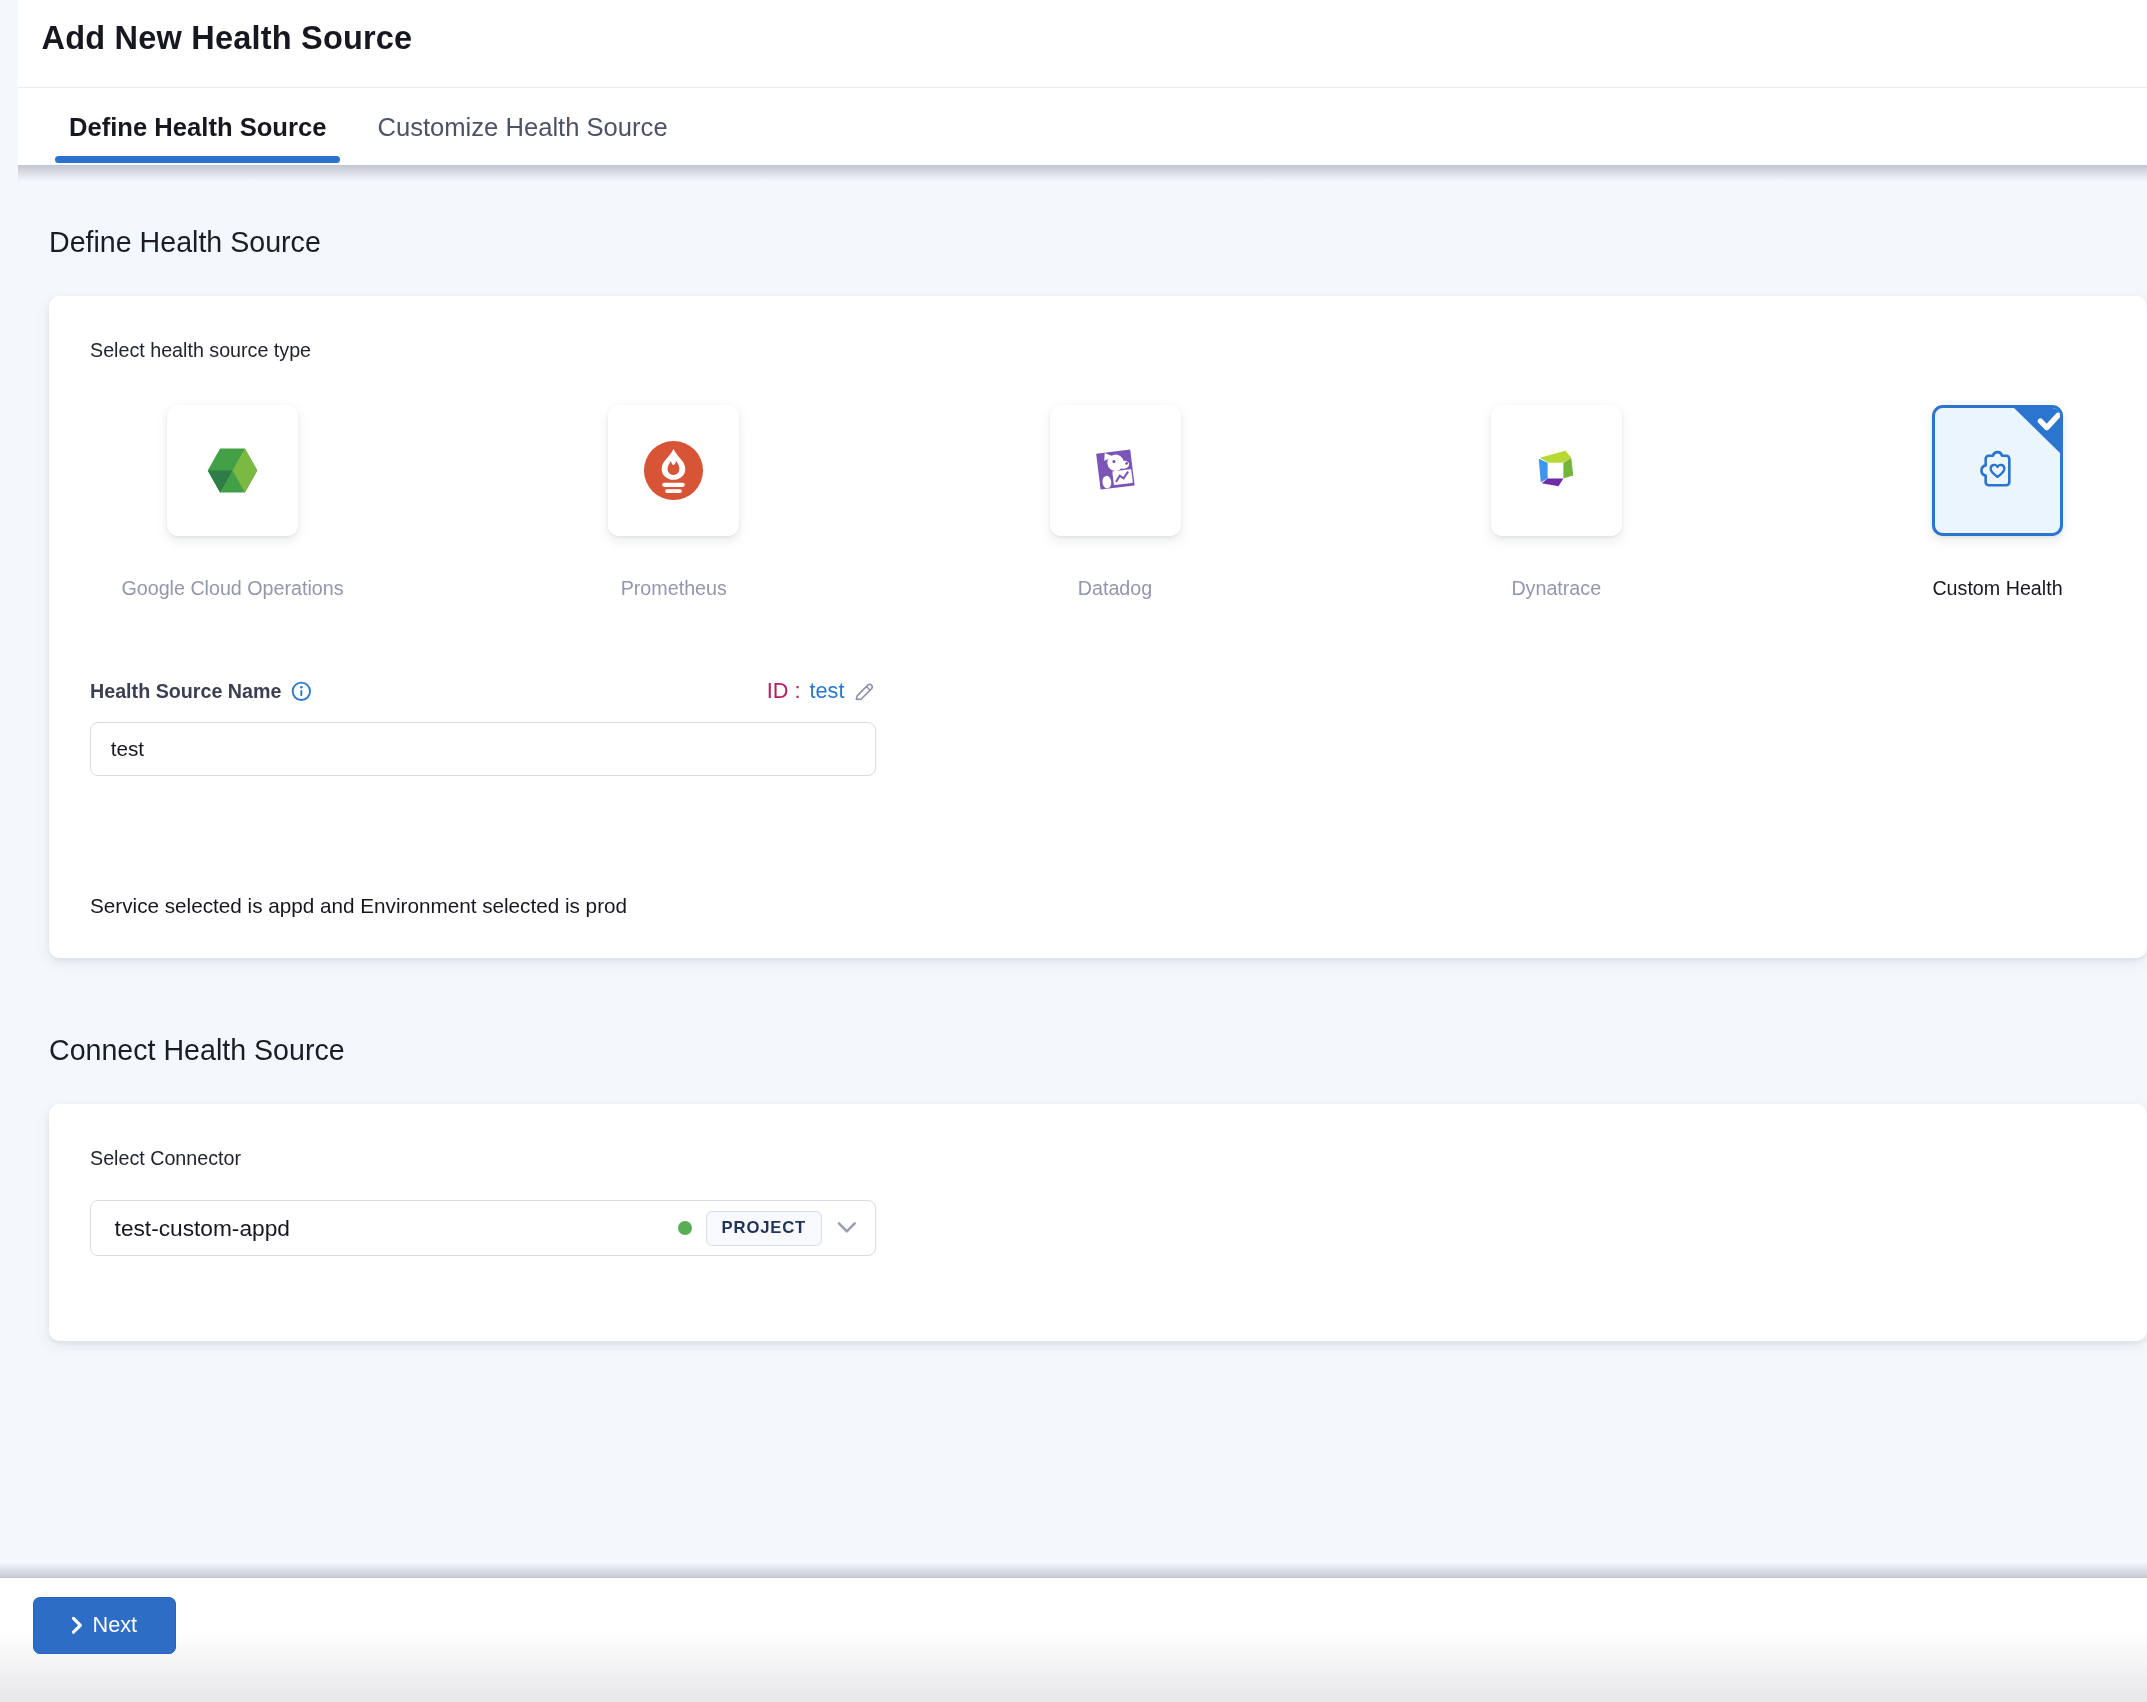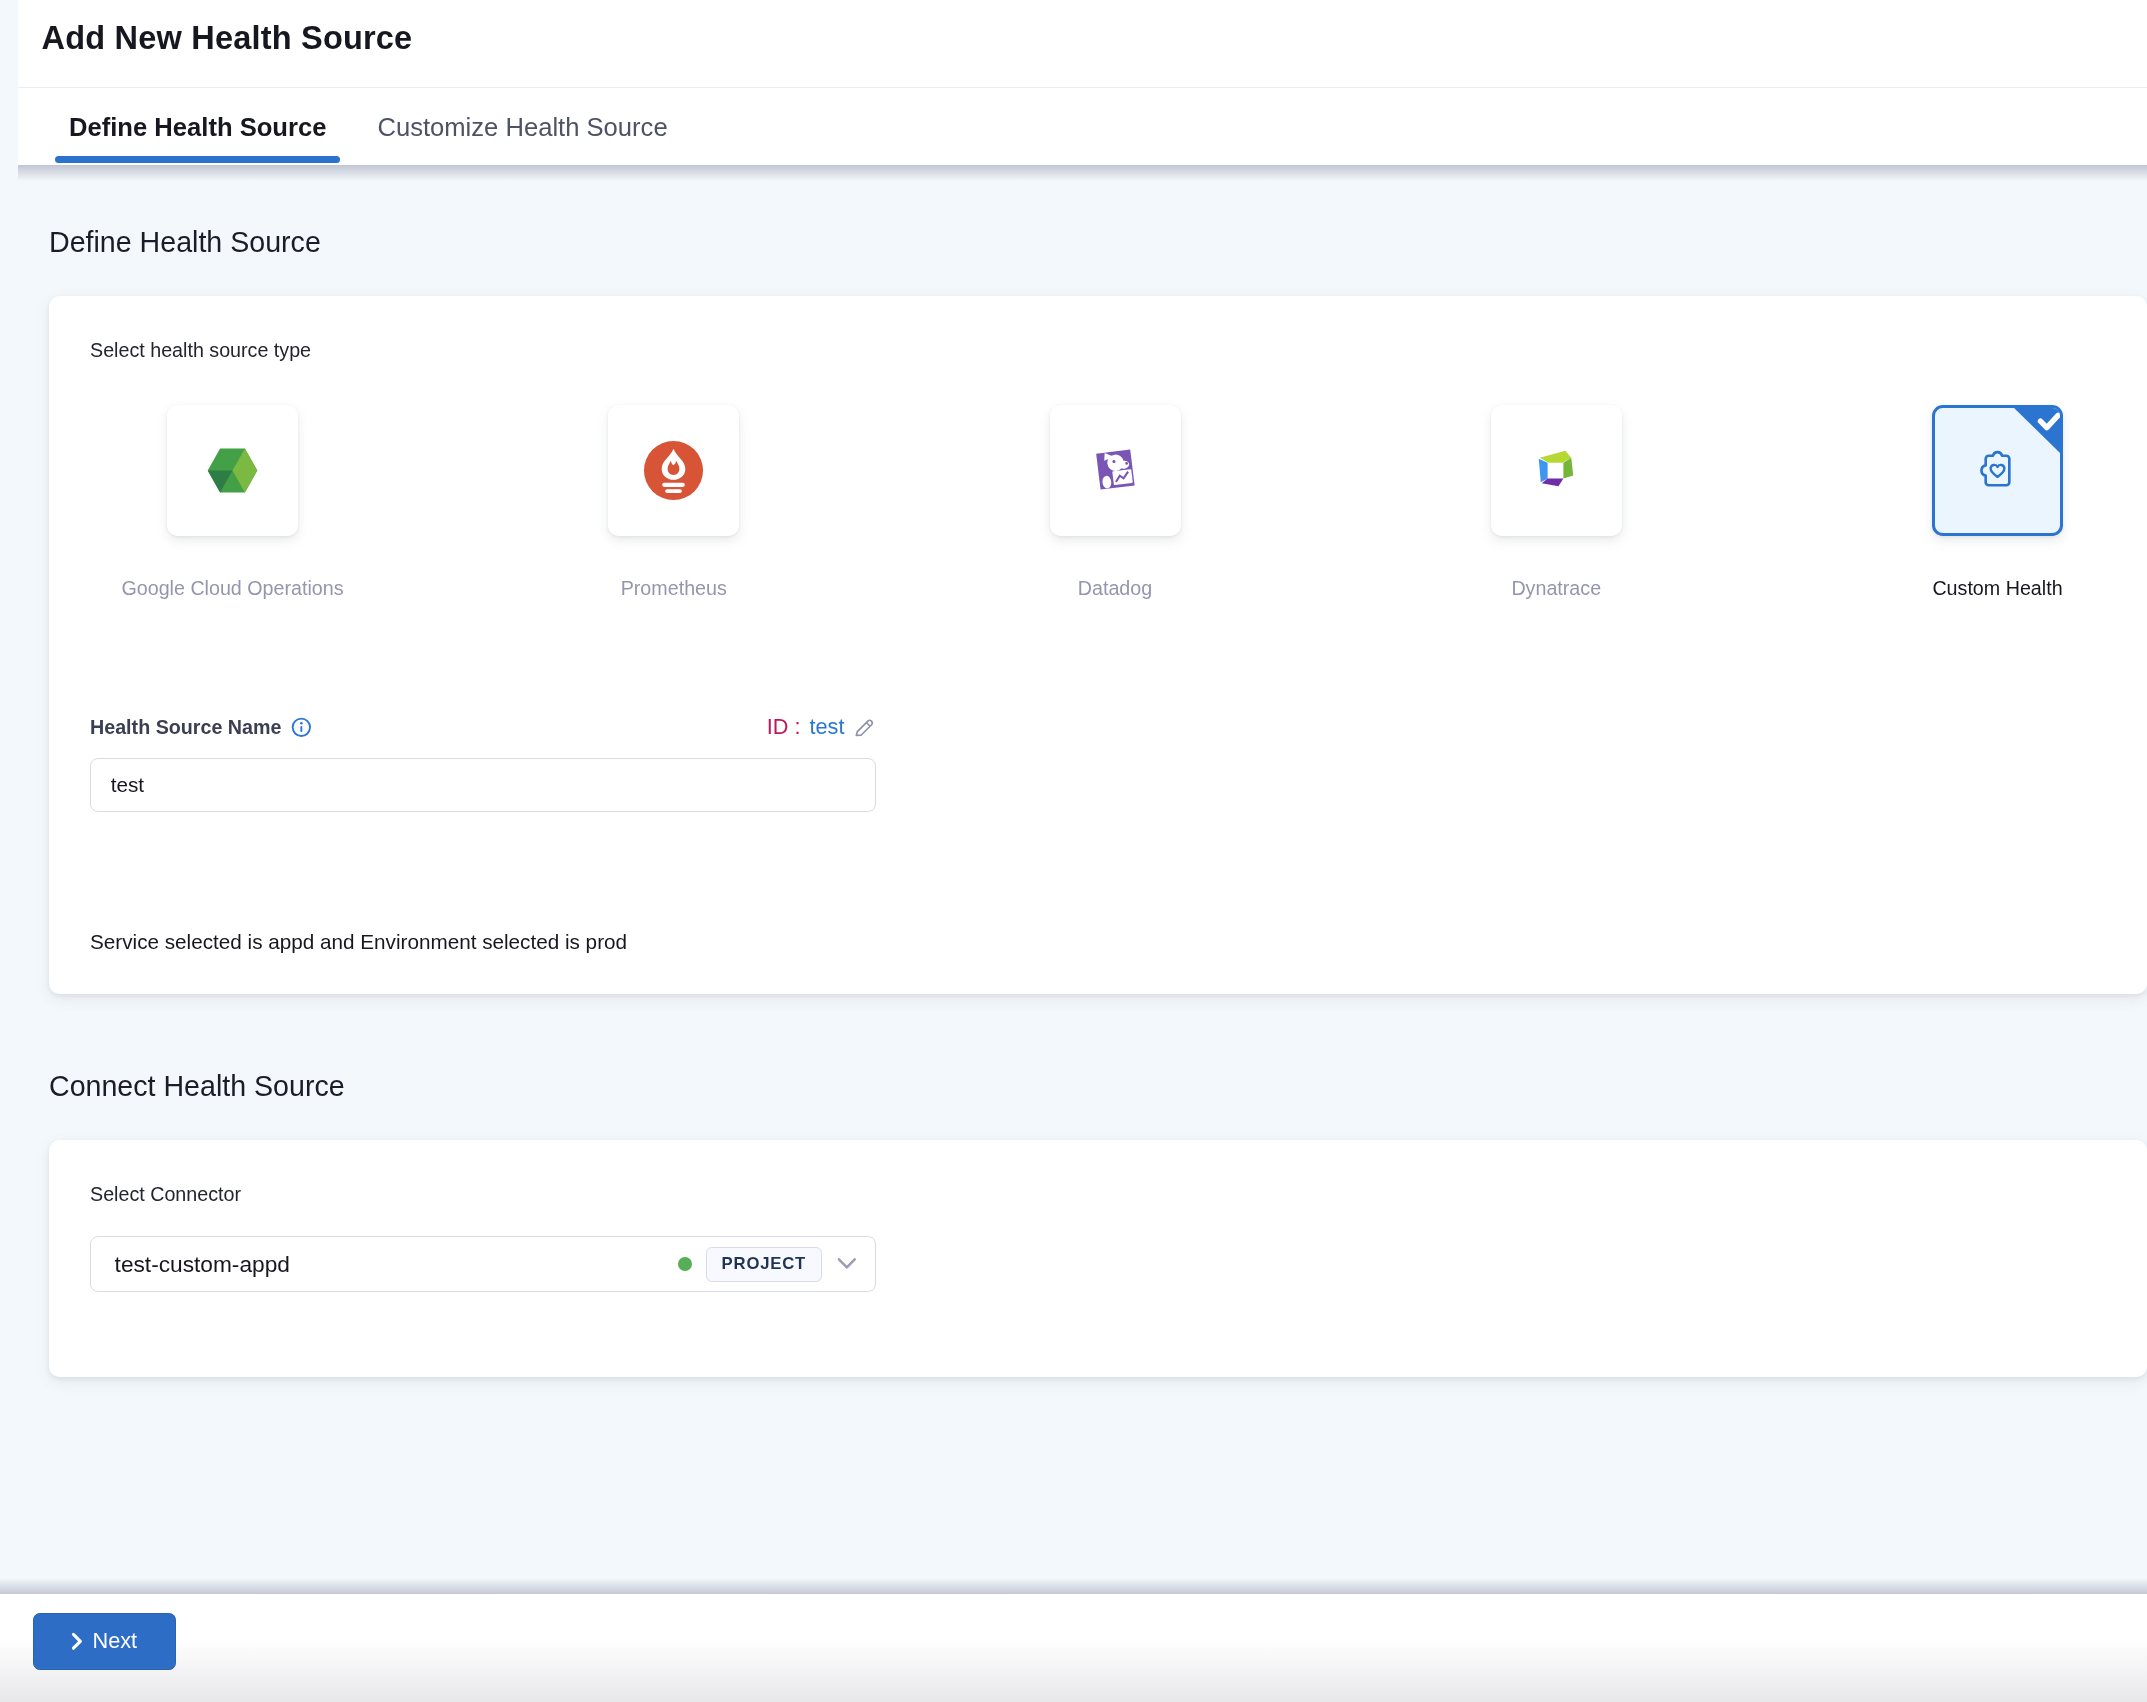--- a/index.html
+++ b/index.html
@@ -66,21 +66,21 @@
     box-shadow:0 1px 3px rgba(40,41,61,.07), 0 4.9px 10.8px rgba(96,97,112,.13);
   }
   .check-corner { position:absolute; top:-3px; right:-3px; width:53px; height:52px; display:none; }
   .type-item.selected .check-corner { display:block; }
   .type-label {
     margin-top:41px; font-size:19.7px; color:#9496ad; white-space:nowrap; text-align:center;
   }
   .type-item.selected .type-label { color:#16171f; }
   
   .name-row {
-    width:786px; margin-top:114px; display:flex; align-items:center; justify-content:space-between;
+    width:786px; margin-top:78px; display:flex; align-items:center; justify-content:space-between;
   }
   .name-label-group { display:flex; align-items:center; gap:9.9px; }
   .name-label { font-size:19.7px; font-weight:bold; color:#3c3e52; }
   .id-group { display:flex; align-items:center; gap:8.9px; font-size:21.7px; }
   .id-prefix { color:#be185d; }
   .id-value { color:#2b77d2; }
   .text-input {
     display:block; width:786px; height:54px; margin-top:17.7px;
     border:1px solid #d9dae5; border-radius:7.9px; background:#fff;
     font-family:"Liberation Sans", sans-serif; font-size:20.7px; color:#16171f;
@@ -96,21 +96,21 @@
   .connector-value { font-size:22.7px; color:#16171f; }
   .connector-right { margin-left:auto; display:flex; align-items:center; gap:13.8px; }
   .status-dot { width:13.8px; height:13.8px; border-radius:50%; background:#57ae57; }
   .scope-badge {
     border:1px solid #d8dce8; background:#f8f9fe; border-radius:5.9px;
     padding:5.9px 14.8px 6.9px; font-size:16.7px; font-weight:bold; letter-spacing:0.8px;
     color:#1f3257;
   }
   
   .footer {
-    position:absolute; left:0; right:0; bottom:0; height:108px; z-index:5;
+    position:absolute; left:0; right:0; bottom:0; height:124px; z-index:5;
     background:linear-gradient(180deg, #ffffff 0%, #ffffff 42%, #e7e7ea 100%);
   }
   .footer::before {
     content:""; position:absolute; left:0; right:0; bottom:100%; height:15.8px;
     background:linear-gradient(rgba(118,122,148,0), rgba(118,122,148,.38));
     pointer-events:none;
   }
   .next-button {
     position:absolute; left:32.5px; top:18.7px; width:143px; height:57px;
     background:#2e6dc6; border:1px solid #2a63b5; border-radius:6.9px;

